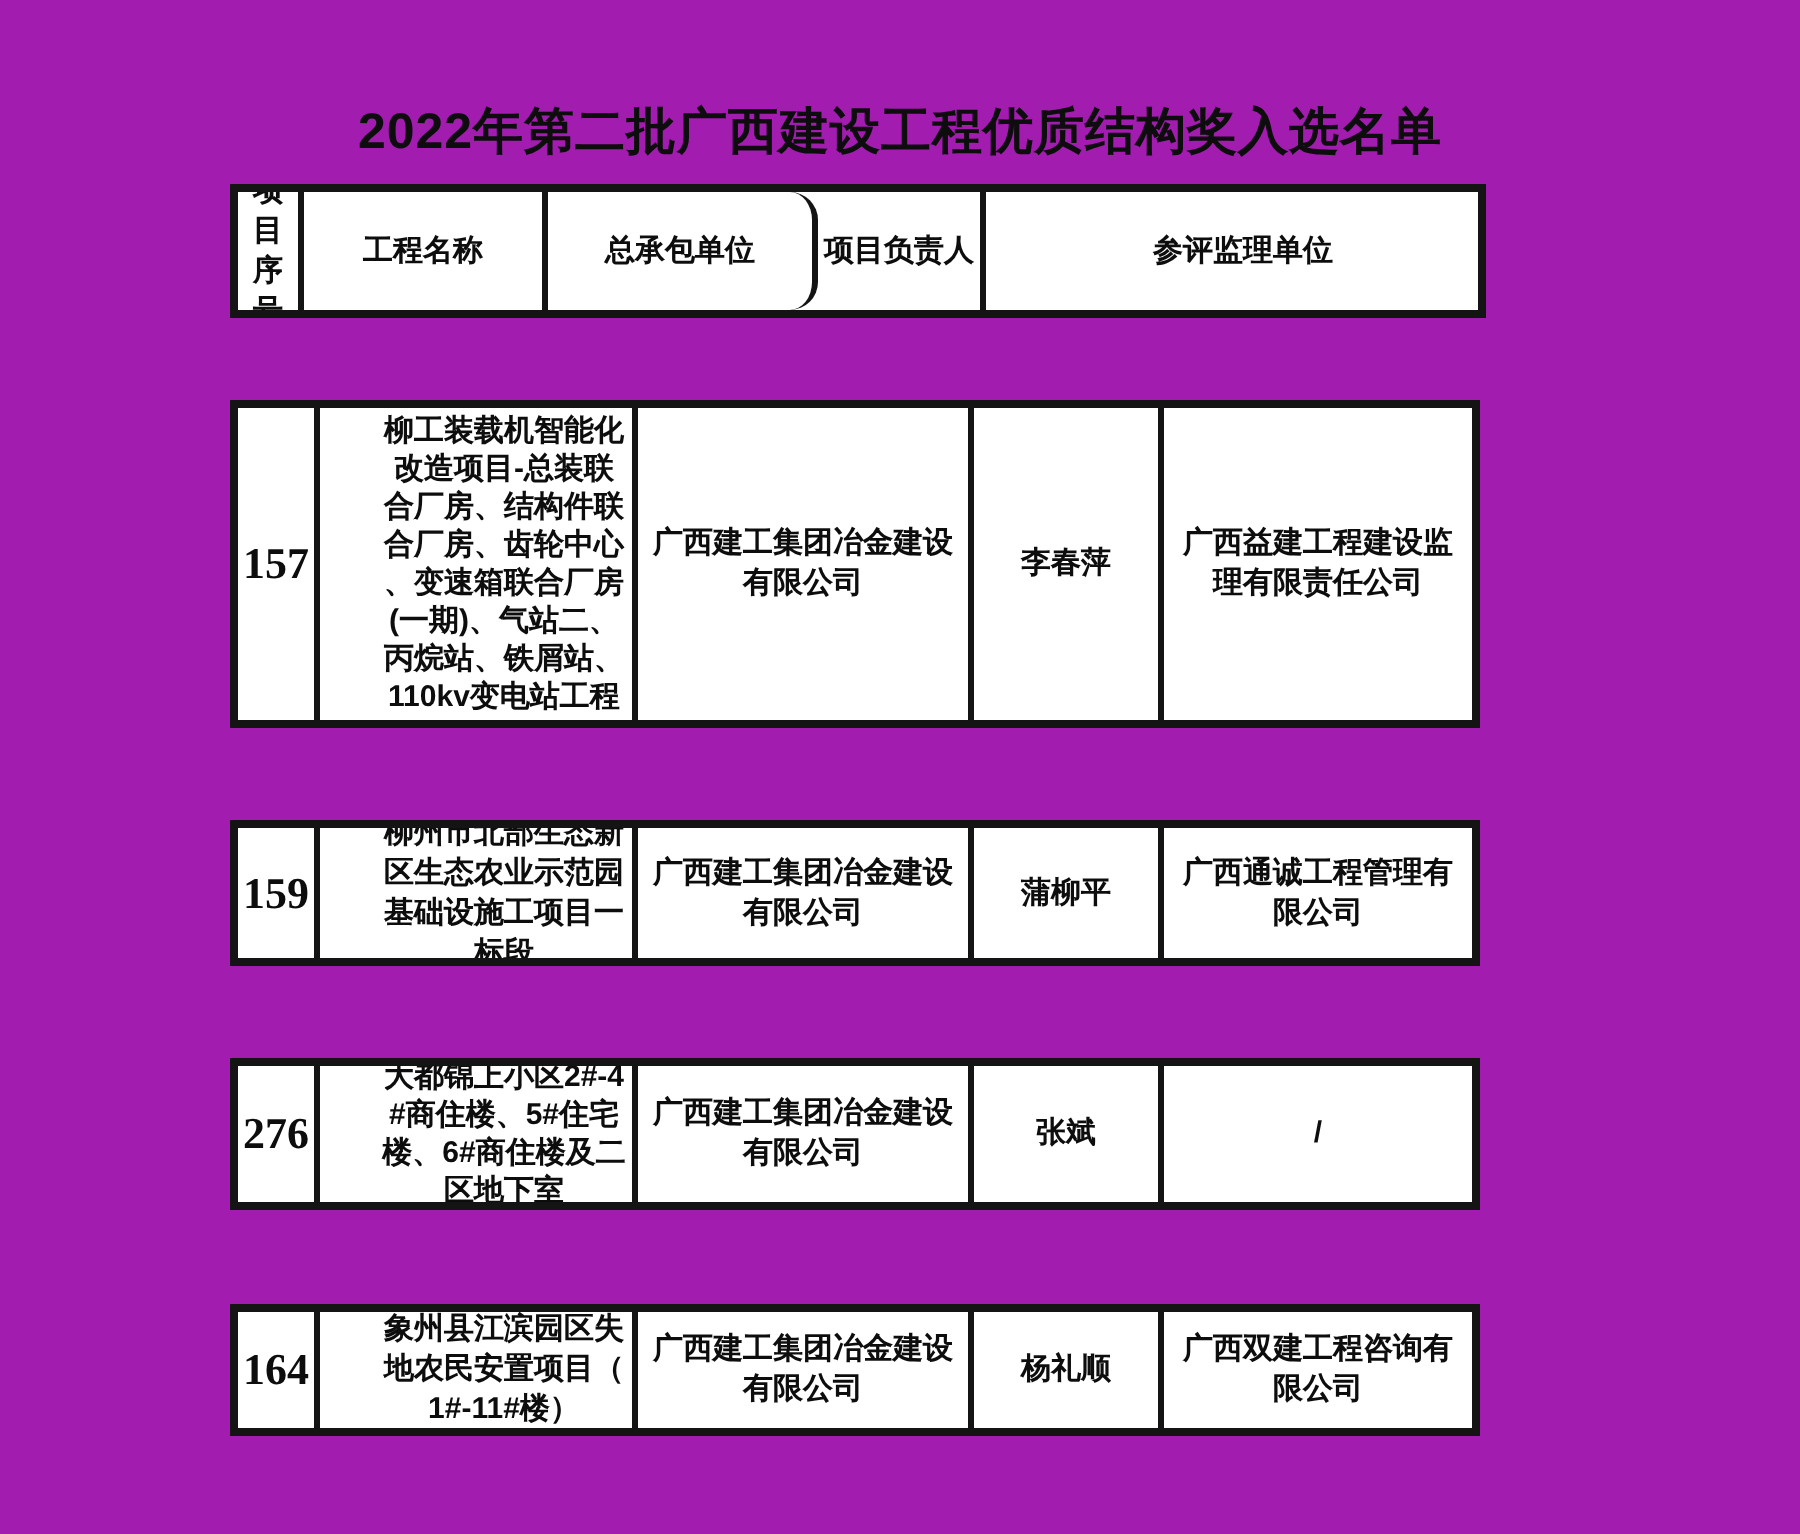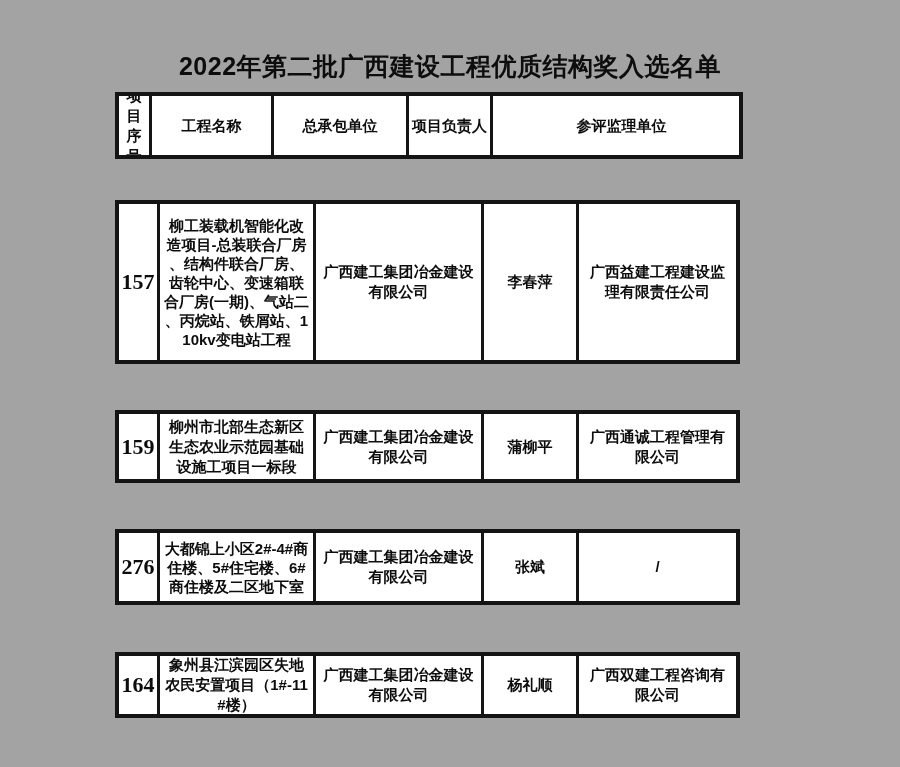--- a/index.html
+++ b/index.html
@@ -1,19 +1,19 @@
 <!DOCTYPE html>
 <html><head>
 <meta charset="utf-8">
 <style>
   html,body{margin:0;padding:0;background:#ffffff;}
   .page{
     position:relative;
     width:900px;height:767px;
-    background:#a3a3a3;
+    background:#a21caf;
     color:#0d0d0d;
     font-family:"Liberation Sans", sans-serif;
     overflow:hidden;
   }
   .title{
     position:absolute;
     top:51px;left:0;width:900px;
     text-align:center;
     font-size:25px;
     line-height:31px;
@@ -44,26 +44,26 @@
     font-weight:bold;
     font-size:15px;
     line-height:20px;
     padding:0 2px;
     overflow:hidden;
   }
   .cell:last-child{border-right:none;}
   
   .hc1{width:33px;}
   .hc2{width:122px;text-align:right;}
-  .hc3{width:135px;}
+  .hc3{width:135px;border-radius:14px;}
   .hc4{width:84px;text-align:right;}
   .hc5{flex:1;padding-left:13px;}
   
   .rc1{width:41px;}
-  .rc2{width:156px;}
+  .rc2{width:131px;margin-left:28px;}
   .rc3{width:168px;}
   .rc4{width:95px;}
   .rc5{flex:1;padding:16px 7px;}
   .num{
     font-family:"Liberation Serif", serif;
     font-size:22px;
     padding:0;
   }
   .wraptight{
     line-break:anywhere;

